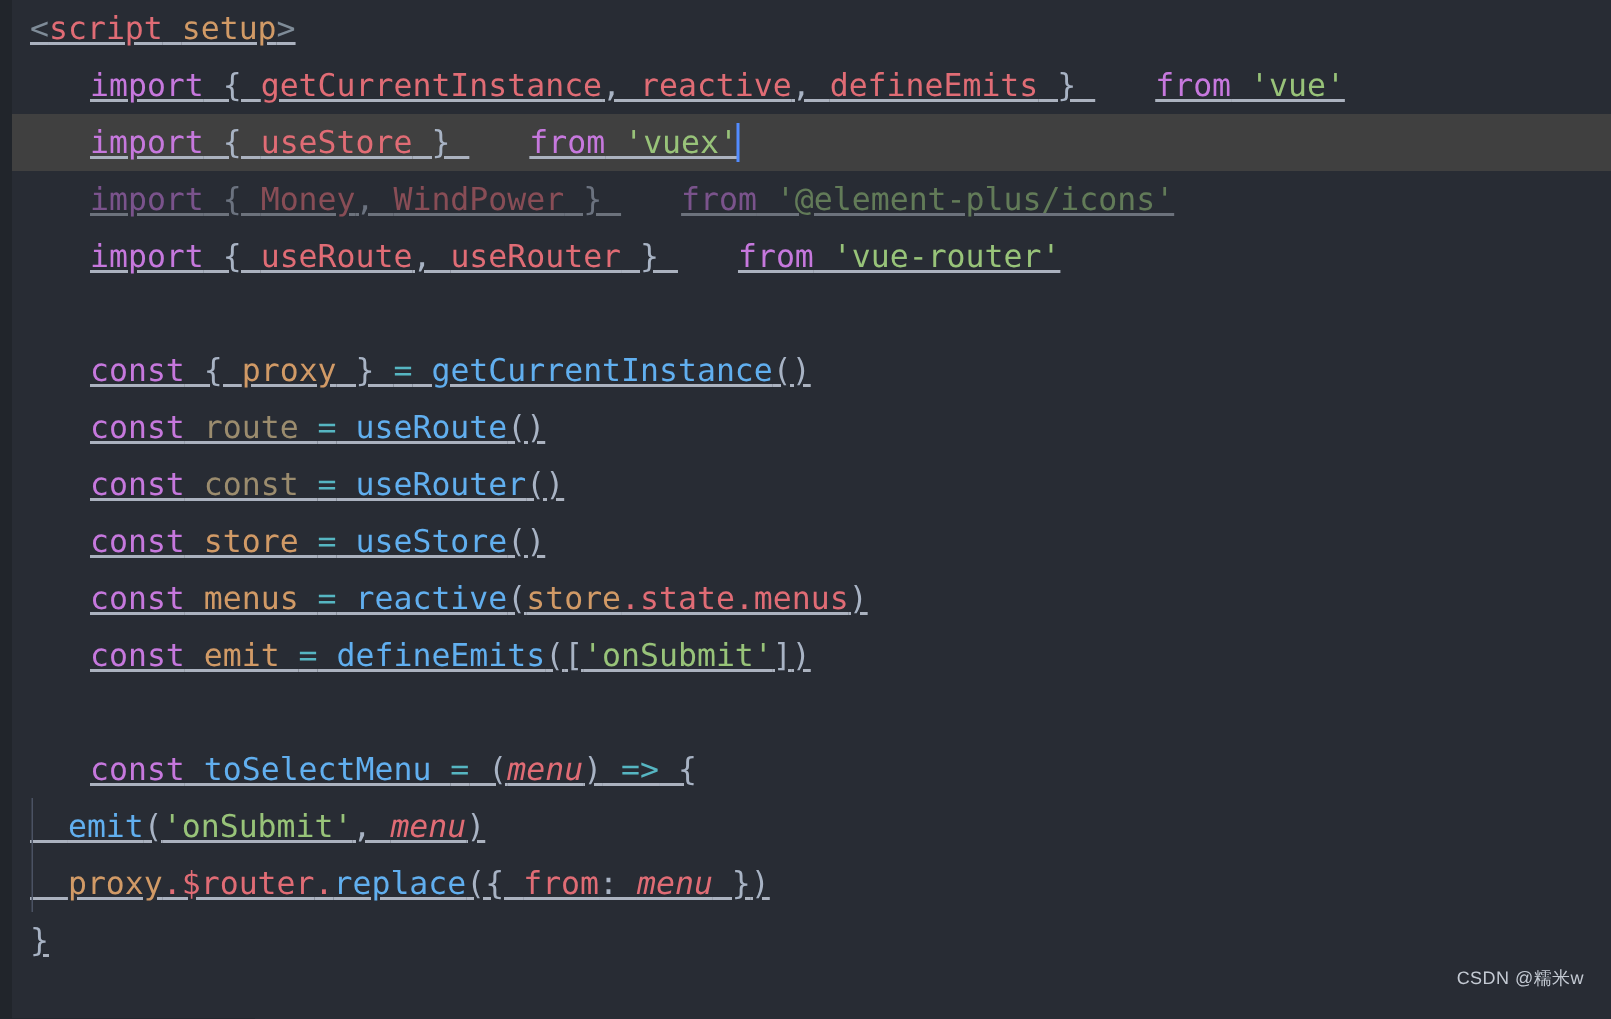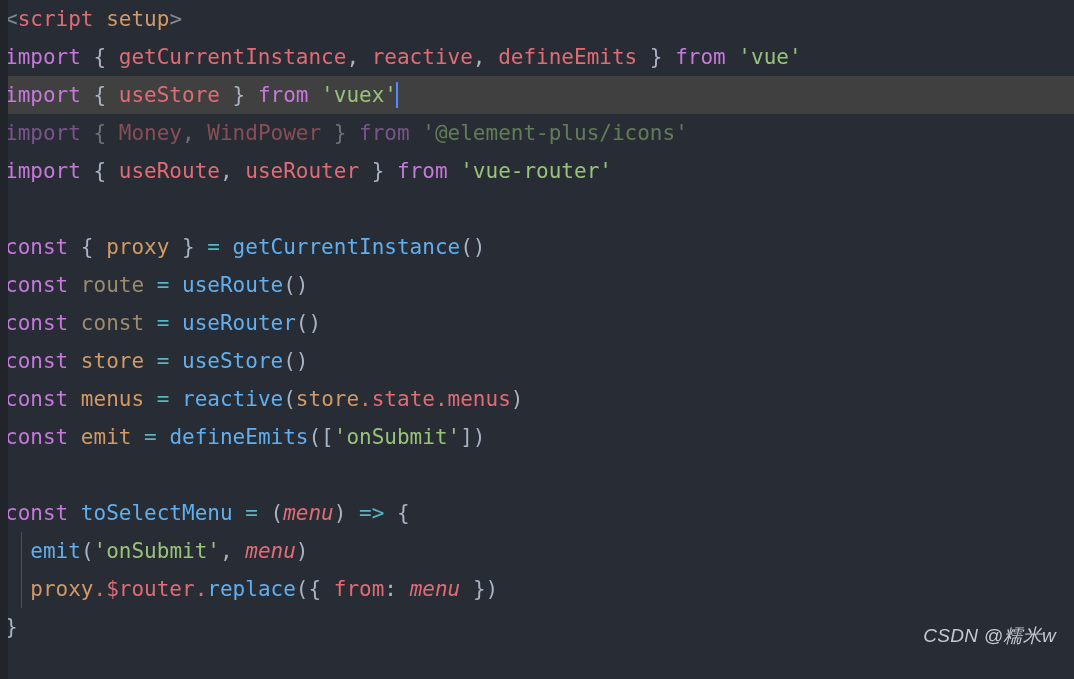--- a/index.html
+++ b/index.html
@@ -30,42 +30,43 @@
   .code-area {
     position: absolute;
     left: 0; top: 0;
     width: 1074px;
     height: 679px;
   }
   .line {
     position: relative;
     height: 38px;
     line-height: 38px;
-    padding-left: 5px;
+    padding-left: 20px;
     white-space: pre;
     color: #abb2bf;
+    text-decoration: underline;
   }
   .line.active {
     background: #404040;
   }
   .line.dimmed {
     opacity: 0.52;
   }
   
   .line.guide::before {
     content: "";
     position: absolute;
     left: 21px;
     top: 0;
     width: 1px;
     height: 38px;
     background: #4b5263;
   }
   
-  .t-key      { color: #c678dd; }  
+  .t-key      { color: #c678dd; margin-left: 40px; }  
   .t-tagpunc  { color: #7f8c98; }  
   .t-tag      { color: #e06c75; }  
   .t-attr     { color: #d19a66; }  
   .t-imp      { color: #e06c75; }  
   .t-str      { color: #98c379; }  
   .t-punc     { color: #a8b3c4; }  
   .t-op       { color: #56b6c2; }  
   .t-fn       { color: #61afef; }  
   .t-var      { color: #d19a66; }  
   .t-varmute  { color: #9b8c6e; }  
@@ -76,27 +77,26 @@
     display: inline-block;
     width: 2px;
     height: 26px;
     background: #528bff;
     vertical-align: -6px;
     margin-left: -1px;
   }
   .watermark {
     position: absolute;
     right: 18px;
-    bottom: 24px;
+    bottom: 8px;
     font-family: "Liberation Sans", "DejaVu Sans", sans-serif;
-    font-size: 19px;
+    font-size: 12px;
     color: #c4cad3;
     letter-spacing: 0.3px;
     z-index: 6;
-    font-style: italic;
   }
 </style>
 </head>
 <body>
 
 <div id="editor-root">
 
   <div class="gutter-strip"></div>
 
   <div class="code-area">

